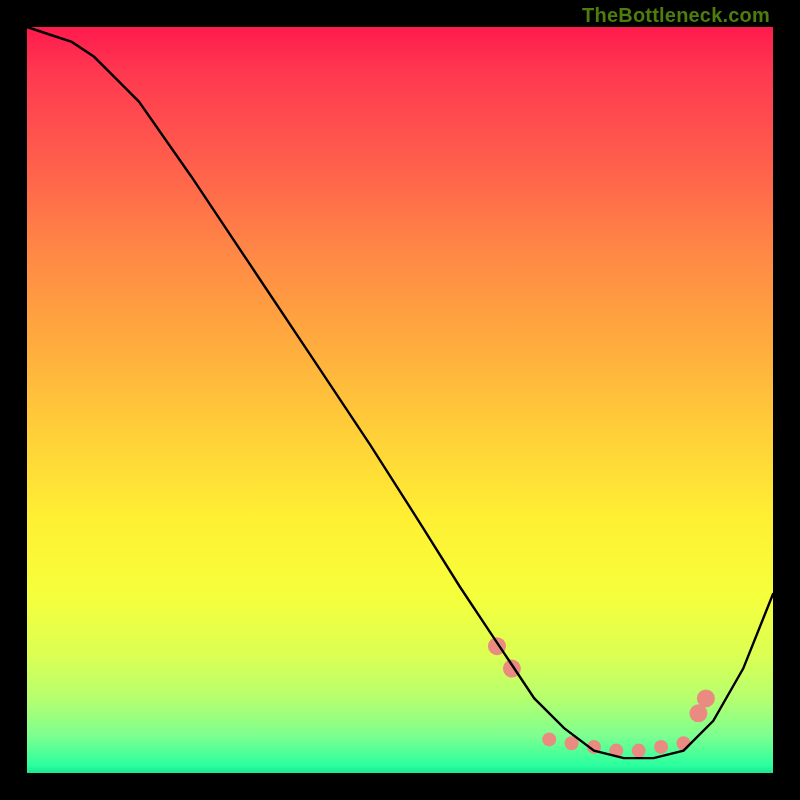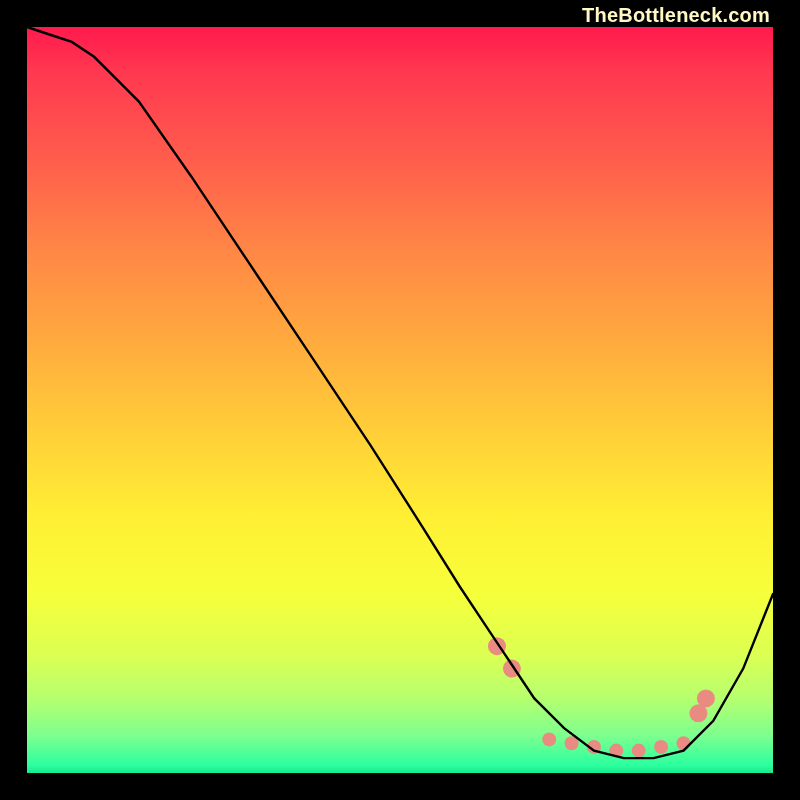--- a/index.html
+++ b/index.html
@@ -42,21 +42,21 @@
       #18e88f 100%
     );
   }
   .watermark {
     position: absolute;
     top: 4px;
     right: 30px;
     font-family: Arial, Helvetica, sans-serif;
     font-size: 20px;
     font-weight: 600;
-    color: #fef9c3;
+    color: #4d7c0f;
     letter-spacing: 0.2px;
     margin-left: 20px;
   }
   svg.curve {
     position: absolute;
     left: 27px;
     top: 27px;
     width: 746px;
     height: 746px;
     overflow: visible;

